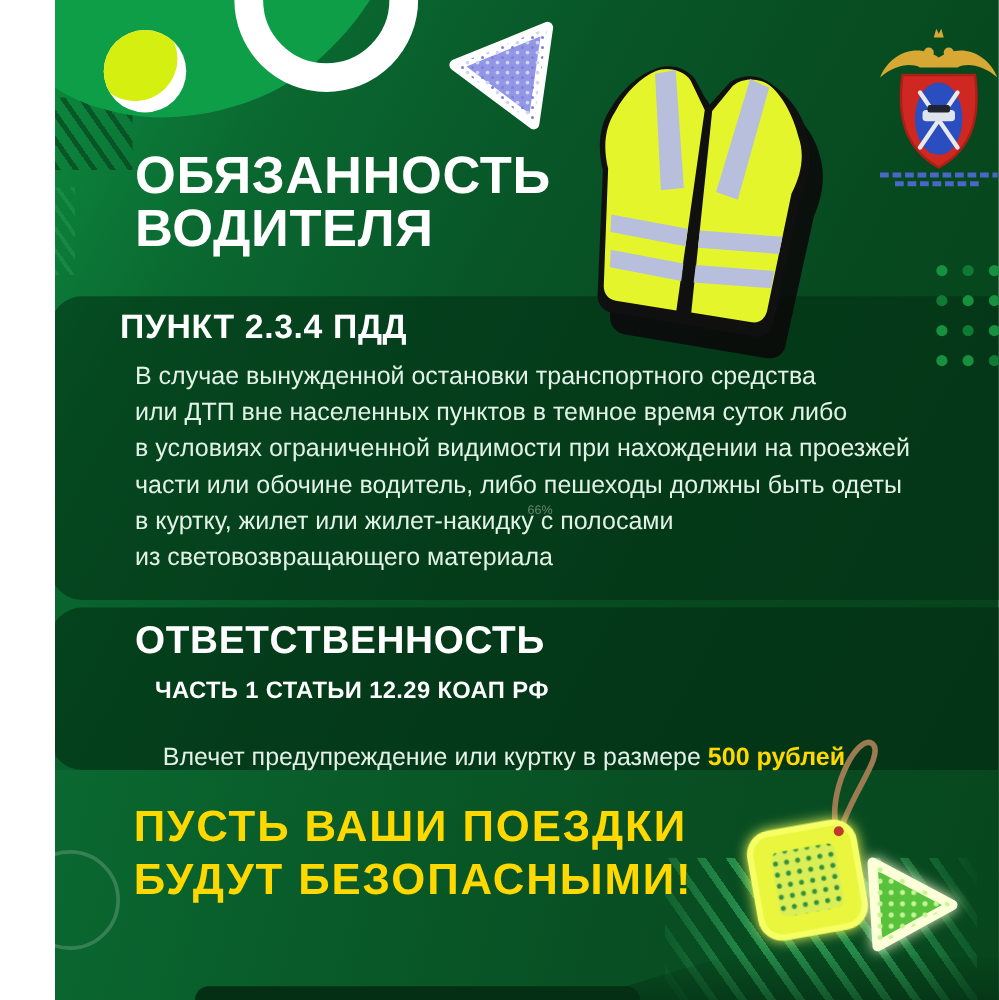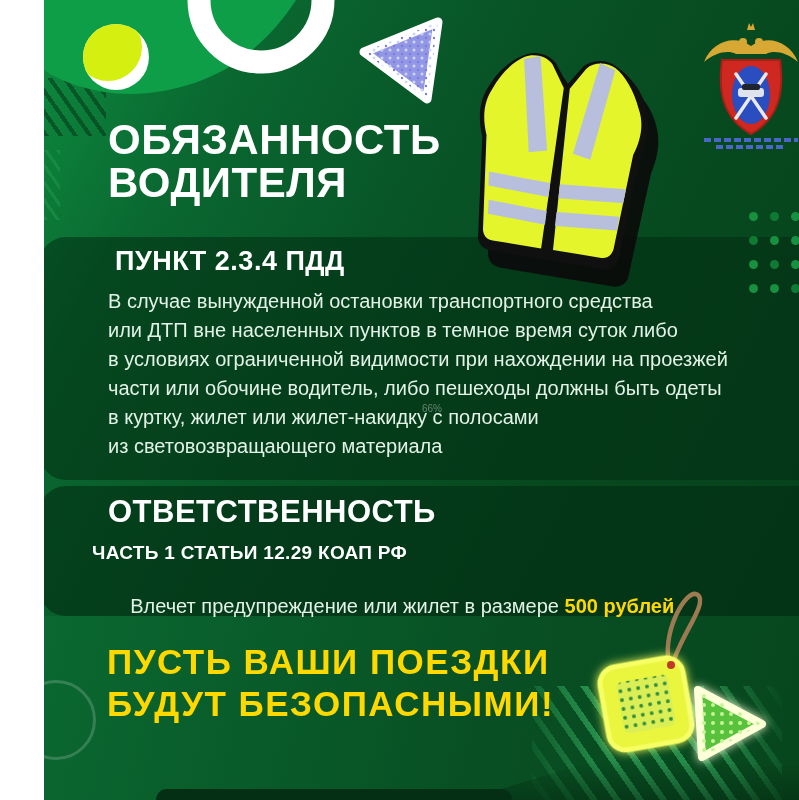--- a/index.html
+++ b/index.html
@@ -15,27 +15,27 @@
     background:rgba(2,44,19,.55);border-radius:26px;}
   .band-liability{position:absolute;left:-4px;right:-4px;top:486px;height:130px;
     background:rgba(2,44,19,.60);border-radius:26px;}
   .bg-bottom{position:absolute;left:0;right:0;top:616px;height:184px;
     background:linear-gradient(105deg,#0a6830 0%,#085023 55%,#07451c 100%);}
   .bottom-sliver{position:absolute;left:112px;top:789px;width:356px;height:11px;
     background:#052f15;border-radius:12px 12px 0 0;}
   
   .title{position:absolute;left:64px;top:118px;color:#ffffff;font-weight:800;
     font-size:42px;line-height:43px;letter-spacing:.5px;}
-  .h-rule{position:absolute;left:71px;top:246px;color:#ffffff;font-weight:800;
+  .h-rule{position:absolute;left:52px;top:246px;color:#ffffff;font-weight:800;
     font-size:27px;letter-spacing:.5px;}
   .body-text{position:absolute;left:64px;top:287px;color:#e3f2e7;
     font-size:20px;line-height:29px;}
   .h-liab{position:absolute;left:64px;top:494px;color:#ffffff;font-weight:700;
     font-size:31px;letter-spacing:.5px;}
-  .law-ref{position:absolute;left:48px;top:542px;color:#ffffff;font-weight:800;
+  .law-ref{position:absolute;left:80px;top:542px;color:#ffffff;font-weight:800;
     font-size:19px;letter-spacing:.3px;}
   .penalty{position:absolute;left:64px;top:572px;color:#e3f2e7;font-size:20px;white-space:pre-wrap;}
   .penalty .amount{color:#ffd800;font-weight:800;}
   .footer{position:absolute;left:63px;top:641px;font-weight:800;font-size:35px;
     line-height:42px;letter-spacing:1.5px;}
   .footer .white{color:#ffffff;}
   .footer .yellow{color:#ffd800;}
   .watermark{position:absolute;left:378px;top:403px;font-size:10px;color:rgba(195,205,198,.5);}
   
   .dots{position:absolute;left:705px;top:212px;display:grid;
@@ -187,21 +187,21 @@
     <div>в условиях ограниченной видимости при нахождении на проезжей</div>
     <div>части или обочине водитель, либо пешеходы должны быть одеты</div>
     <div>в куртку, жилет или жилет-накидку с полосами</div>
     <div>из световозвращающего материала</div>
   </div>
   <div class="watermark">66%</div>
 
   <div class="h-liab">ОТВЕТСТВЕННОСТЬ</div>
   <div class="law-ref">ЧАСТЬ 1 СТАТЬИ 12.29 КОАП РФ</div>
   <div class="penalty">
-    <span>Влечет предупреждение или жилет в размере </span><span class="amount">500 рублей</span>
+    <span>Влечет предупреждение или куртку в размере </span><span class="amount">500 рублей</span>
   </div>
 
   <div class="footer">
     <div class="yellow">ПУСТЬ ВАШИ ПОЕЗДКИ</div>
     <div class="yellow">БУДУТ БЕЗОПАСНЫМИ!</div>
   </div>
 
 </div>
 
 </body></html>

